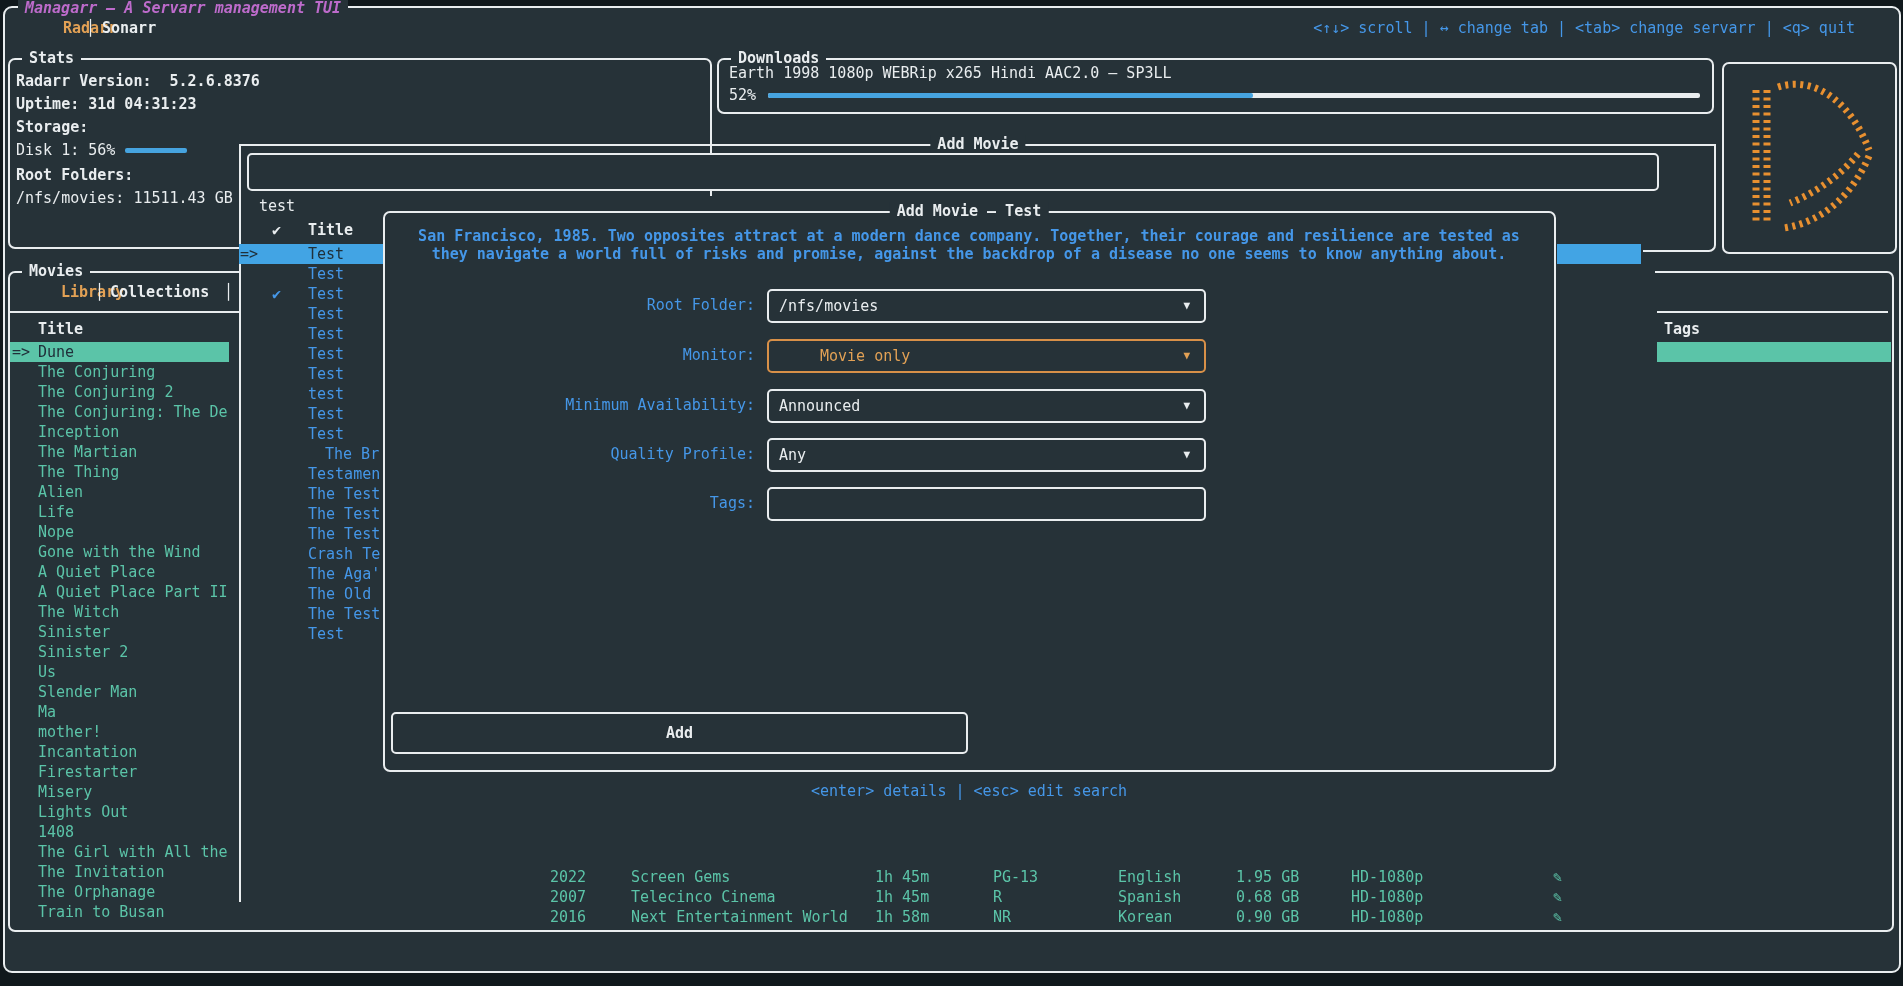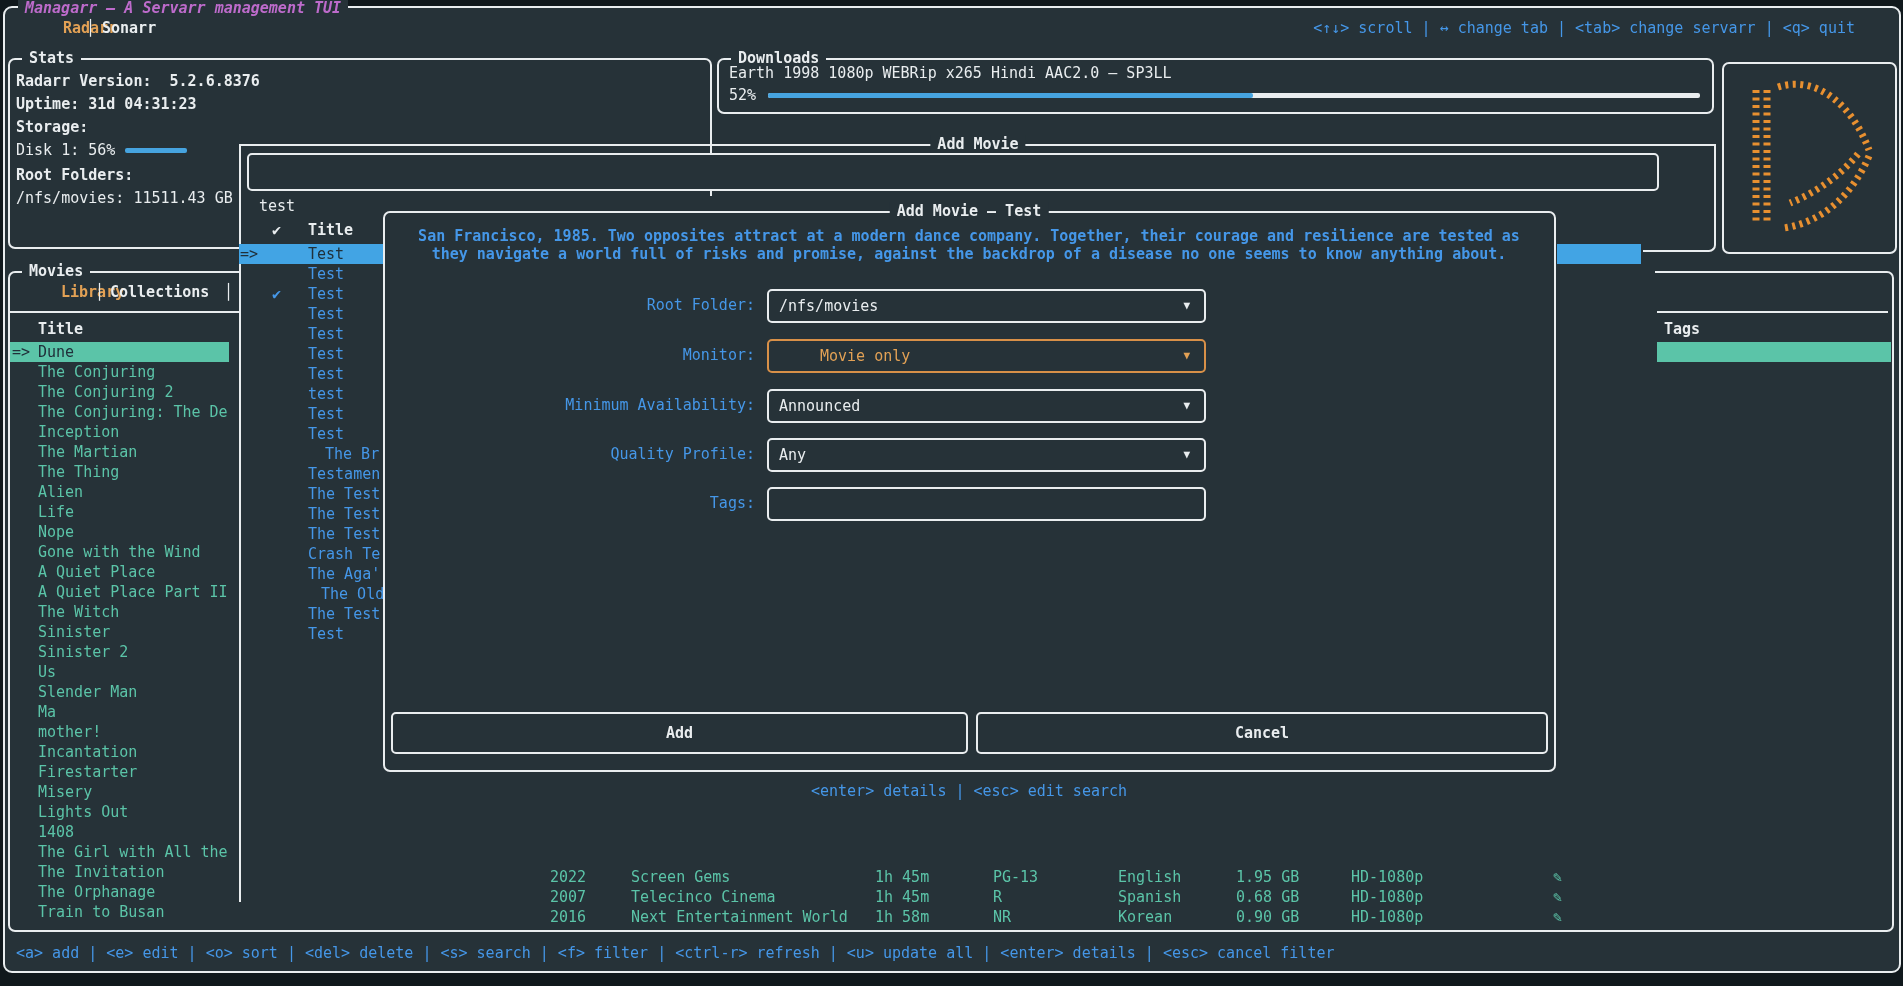--- a/index.html
+++ b/index.html
@@ -163,21 +163,21 @@
       <div class="row20 blue" style="left: 239px; top: 384px; width: 144px;"><span style="position: absolute; left: 1px;"></span><span style="position: absolute; left: 33px;"></span><span style="position: absolute; left: 69px;">test</span></div>
       <div class="row20 blue" style="left: 239px; top: 404px; width: 144px;"><span style="position: absolute; left: 1px;"></span><span style="position: absolute; left: 33px;"></span><span style="position: absolute; left: 69px;">Test</span></div>
       <div class="row20 blue" style="left: 239px; top: 424px; width: 144px;"><span style="position: absolute; left: 1px;"></span><span style="position: absolute; left: 33px;"></span><span style="position: absolute; left: 69px;">Test</span></div>
       <div class="row20 blue" style="left: 256px; top: 444px; width: 124px;"><span style="position: absolute; left: 1px;"></span><span style="position: absolute; left: 33px;"></span><span style="position: absolute; left: 69px;">The Bran</span></div>
       <div class="row20 blue" style="left: 239px; top: 464px; width: 144px;"><span style="position: absolute; left: 1px;"></span><span style="position: absolute; left: 33px;"></span><span style="position: absolute; left: 69px;">Testamen</span></div>
       <div class="row20 blue" style="left: 239px; top: 484px; width: 144px;"><span style="position: absolute; left: 1px;"></span><span style="position: absolute; left: 33px;"></span><span style="position: absolute; left: 69px;">The Test</span></div>
       <div class="row20 blue" style="left: 239px; top: 504px; width: 144px;"><span style="position: absolute; left: 1px;"></span><span style="position: absolute; left: 33px;"></span><span style="position: absolute; left: 69px;">The Test</span></div>
       <div class="row20 blue" style="left: 239px; top: 524px; width: 144px;"><span style="position: absolute; left: 1px;"></span><span style="position: absolute; left: 33px;"></span><span style="position: absolute; left: 69px;">The Test</span></div>
       <div class="row20 blue" style="left: 239px; top: 544px; width: 144px;"><span style="position: absolute; left: 1px;"></span><span style="position: absolute; left: 33px;"></span><span style="position: absolute; left: 69px;">Crash Te</span></div>
       <div class="row20 blue" style="left: 239px; top: 564px; width: 150px;"><span style="position: absolute; left: 1px;"></span><span style="position: absolute; left: 33px;"></span><span style="position: absolute; left: 69px;">The Aga'</span></div>
-      <div class="row20 blue" style="left: 252px; top: 584px; width: 144px;"><span style="position: absolute; left: 1px;"></span><span style="position: absolute; left: 33px;"></span><span style="position: absolute; left: 69px;">The Old</span></div>
+      <div class="row20 blue" style="left: 239px; top: 584px; width: 144px;"><span style="position: absolute; left: 1px;"></span><span style="position: absolute; left: 33px;"></span><span style="position: absolute; left: 69px;">The Old</span></div>
       <div class="row20 blue" style="left: 239px; top: 604px; width: 144px;"><span style="position: absolute; left: 1px;"></span><span style="position: absolute; left: 33px;"></span><span style="position: absolute; left: 69px;">The Test</span></div>
       <div class="row20 blue" style="left: 239px; top: 624px; width: 144px;"><span style="position: absolute; left: 1px;"></span><span style="position: absolute; left: 33px;"></span><span style="position: absolute; left: 69px;">Test</span></div>
     </div>
 
   <div class="abs sel-blue" style="left:1557px;top:244px;width:84px;height:20px;"></div>
 
   <div class="box" style="left:383px;top:211px;width:1169px;height:557px;background:#263238;"></div>
   <div class="patch b centerx" style="left:969px;top:202px;">Add Movie – Test</div>
   <div class="abs blue b centerx" style="left:969px;top:227px;">San Francisco, 1985. Two opposites attract at a modern dance company. Together, their courage and resilience are tested as</div>
   <div class="abs blue b centerx" style="left:969px;top:245px;">they navigate a world full of risks and promise, against the backdrop of a disease no one seems to know anything about.</div>
@@ -205,20 +205,18 @@
     <span class="val">Any</span>
     <span class="arrow">▼</span>
   </div>
 
   <div class="abs blue" style="left:400px;top:494px;width:355px;text-align:right;">Tags:</div>
   <div class="field-box" style="left:767px;top:487px;width:435px;">
     <span class="val"></span>
   </div>
 
   <div class="btn" style="left:391px;top:712px;width:573px;">Add</div>
-  <div class="btn" style="left:976px;top:712px;width:568px;">Cancel</div>
 
   <div class="abs blue centerx" style="left:969px;top:782px;">&lt;enter&gt; details | &lt;esc&gt; edit search</div>
 
-  <div class="abs blue" style="left:16px;top:944px;">&lt;a&gt; add | &lt;e&gt; edit | &lt;o&gt; sort | &lt;del&gt; delete | &lt;s&gt; search | &lt;f&gt; filter | &lt;ctrl-r&gt; refresh | &lt;u&gt; update all | &lt;enter&gt; details | &lt;esc&gt; cancel filter</div>
 
   <div class="abs" style="left:0;top:973px;width:1903px;height:13px;background:#10181c;"></div>
 </div>
 
 </body></html>

